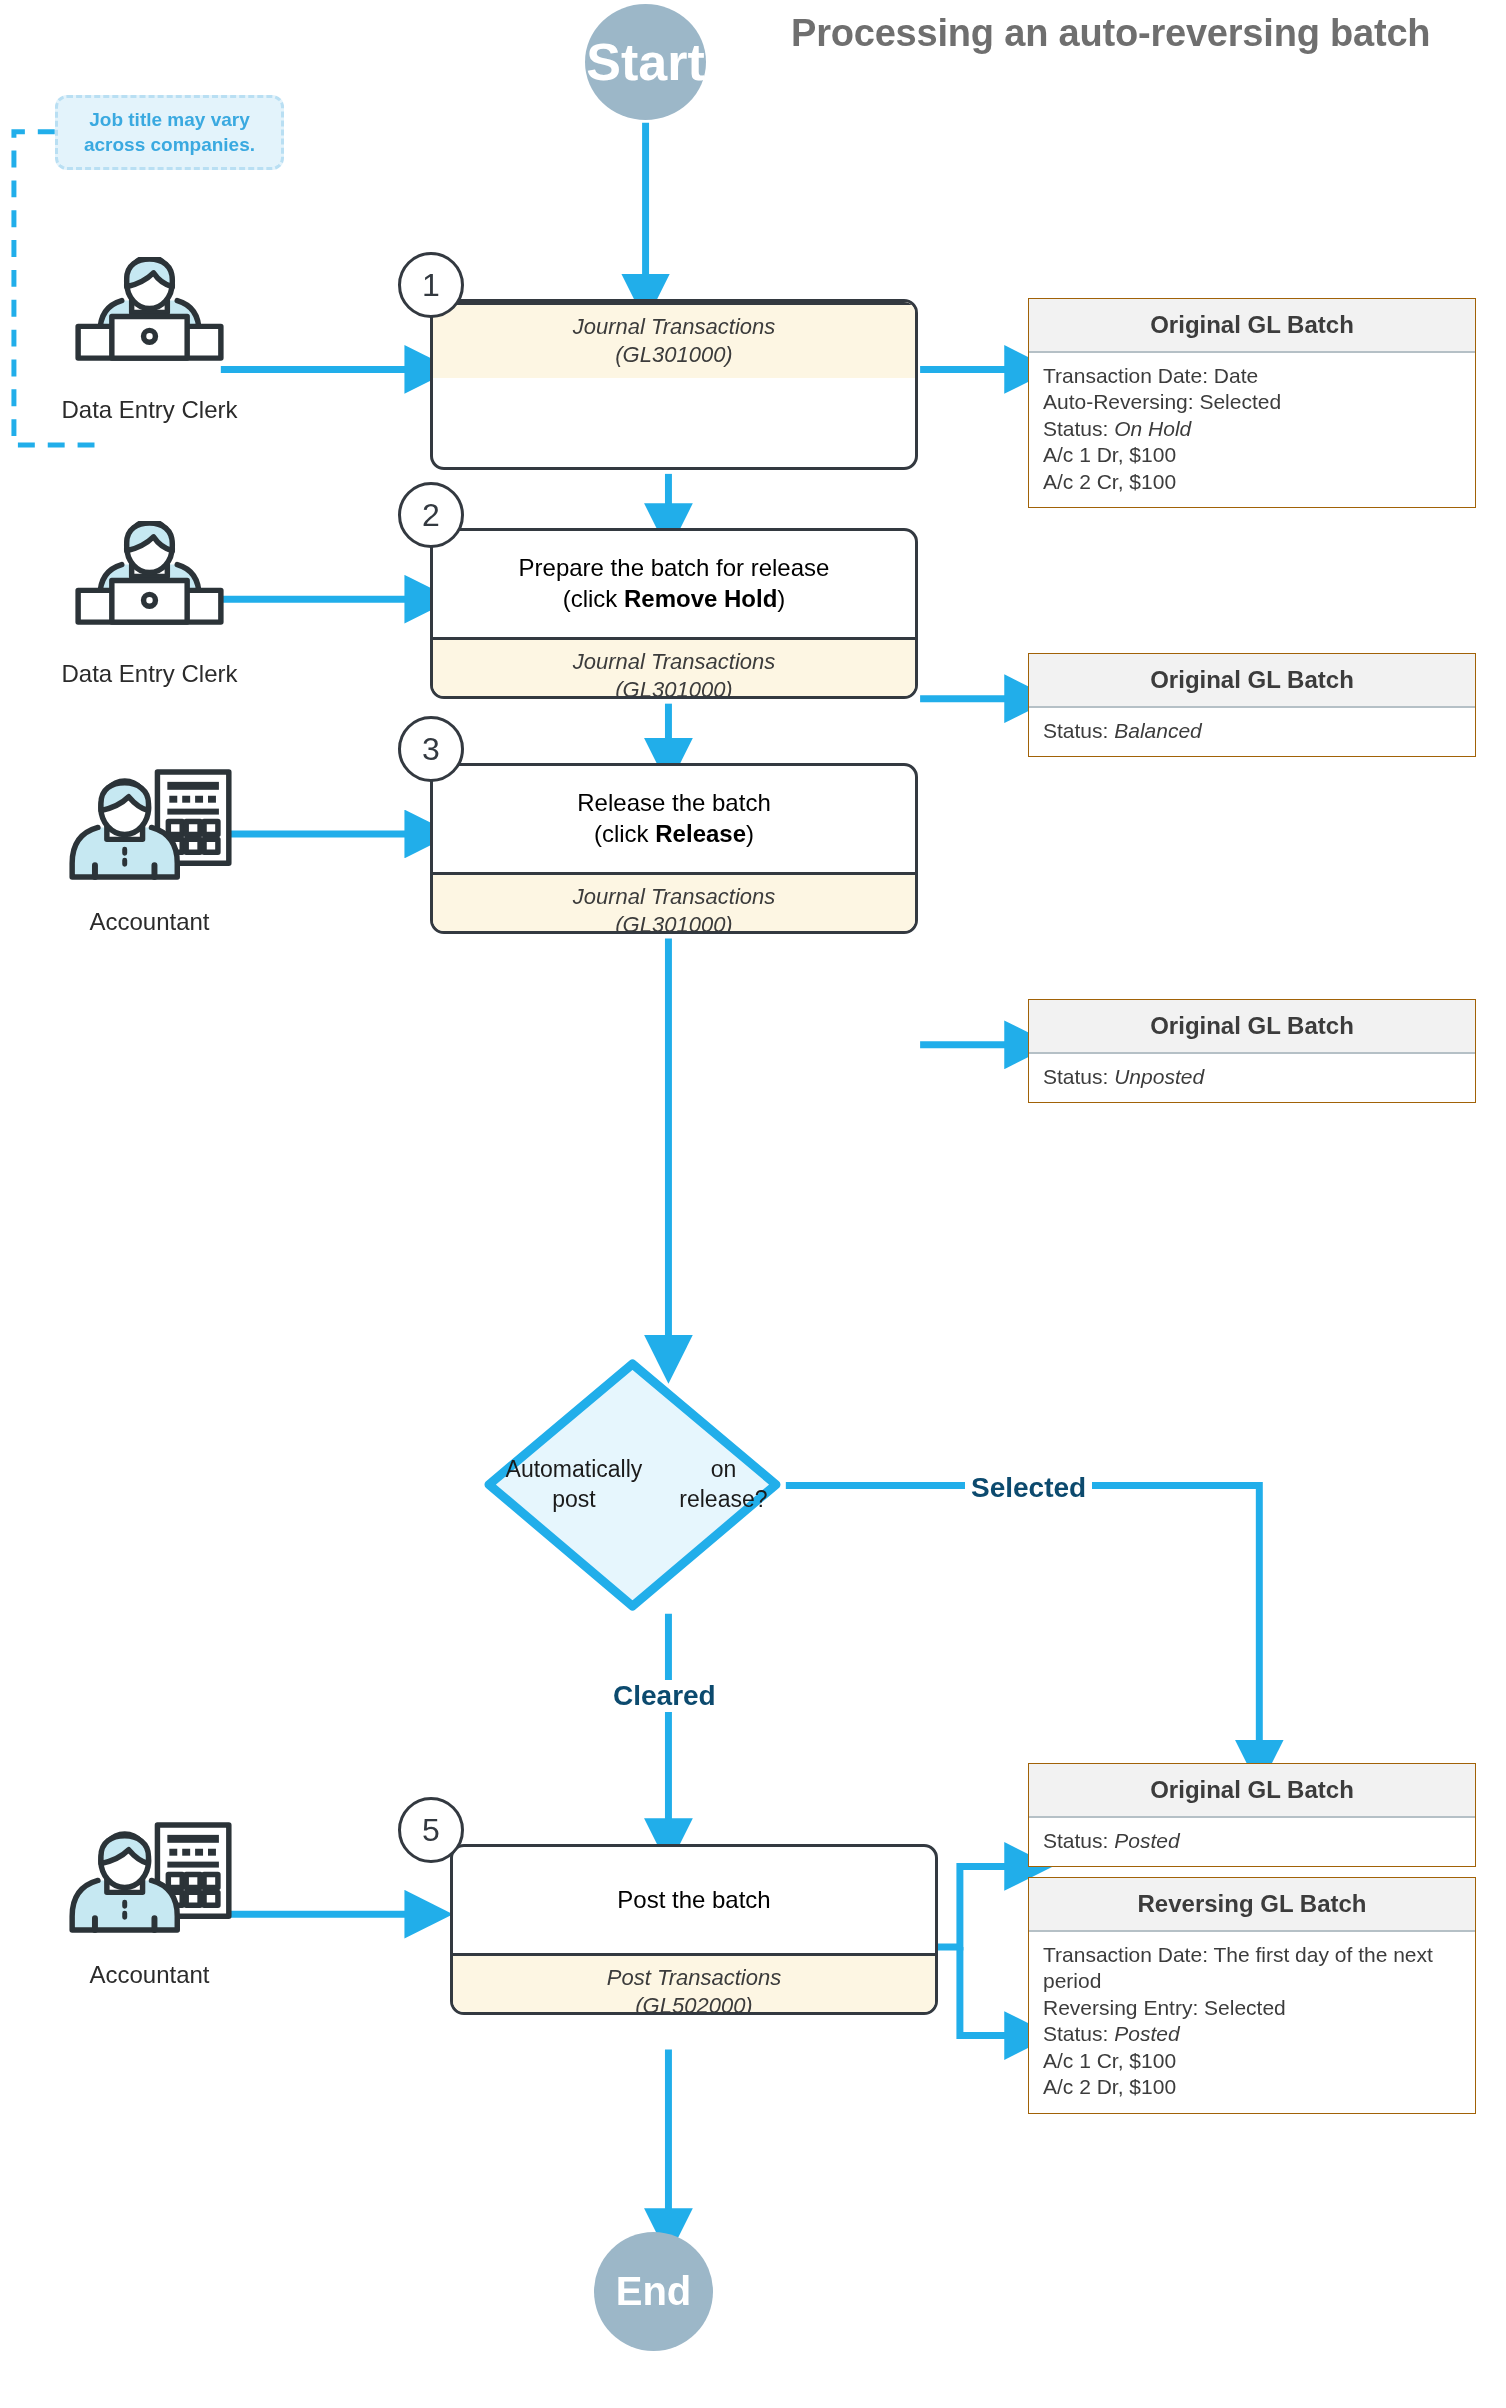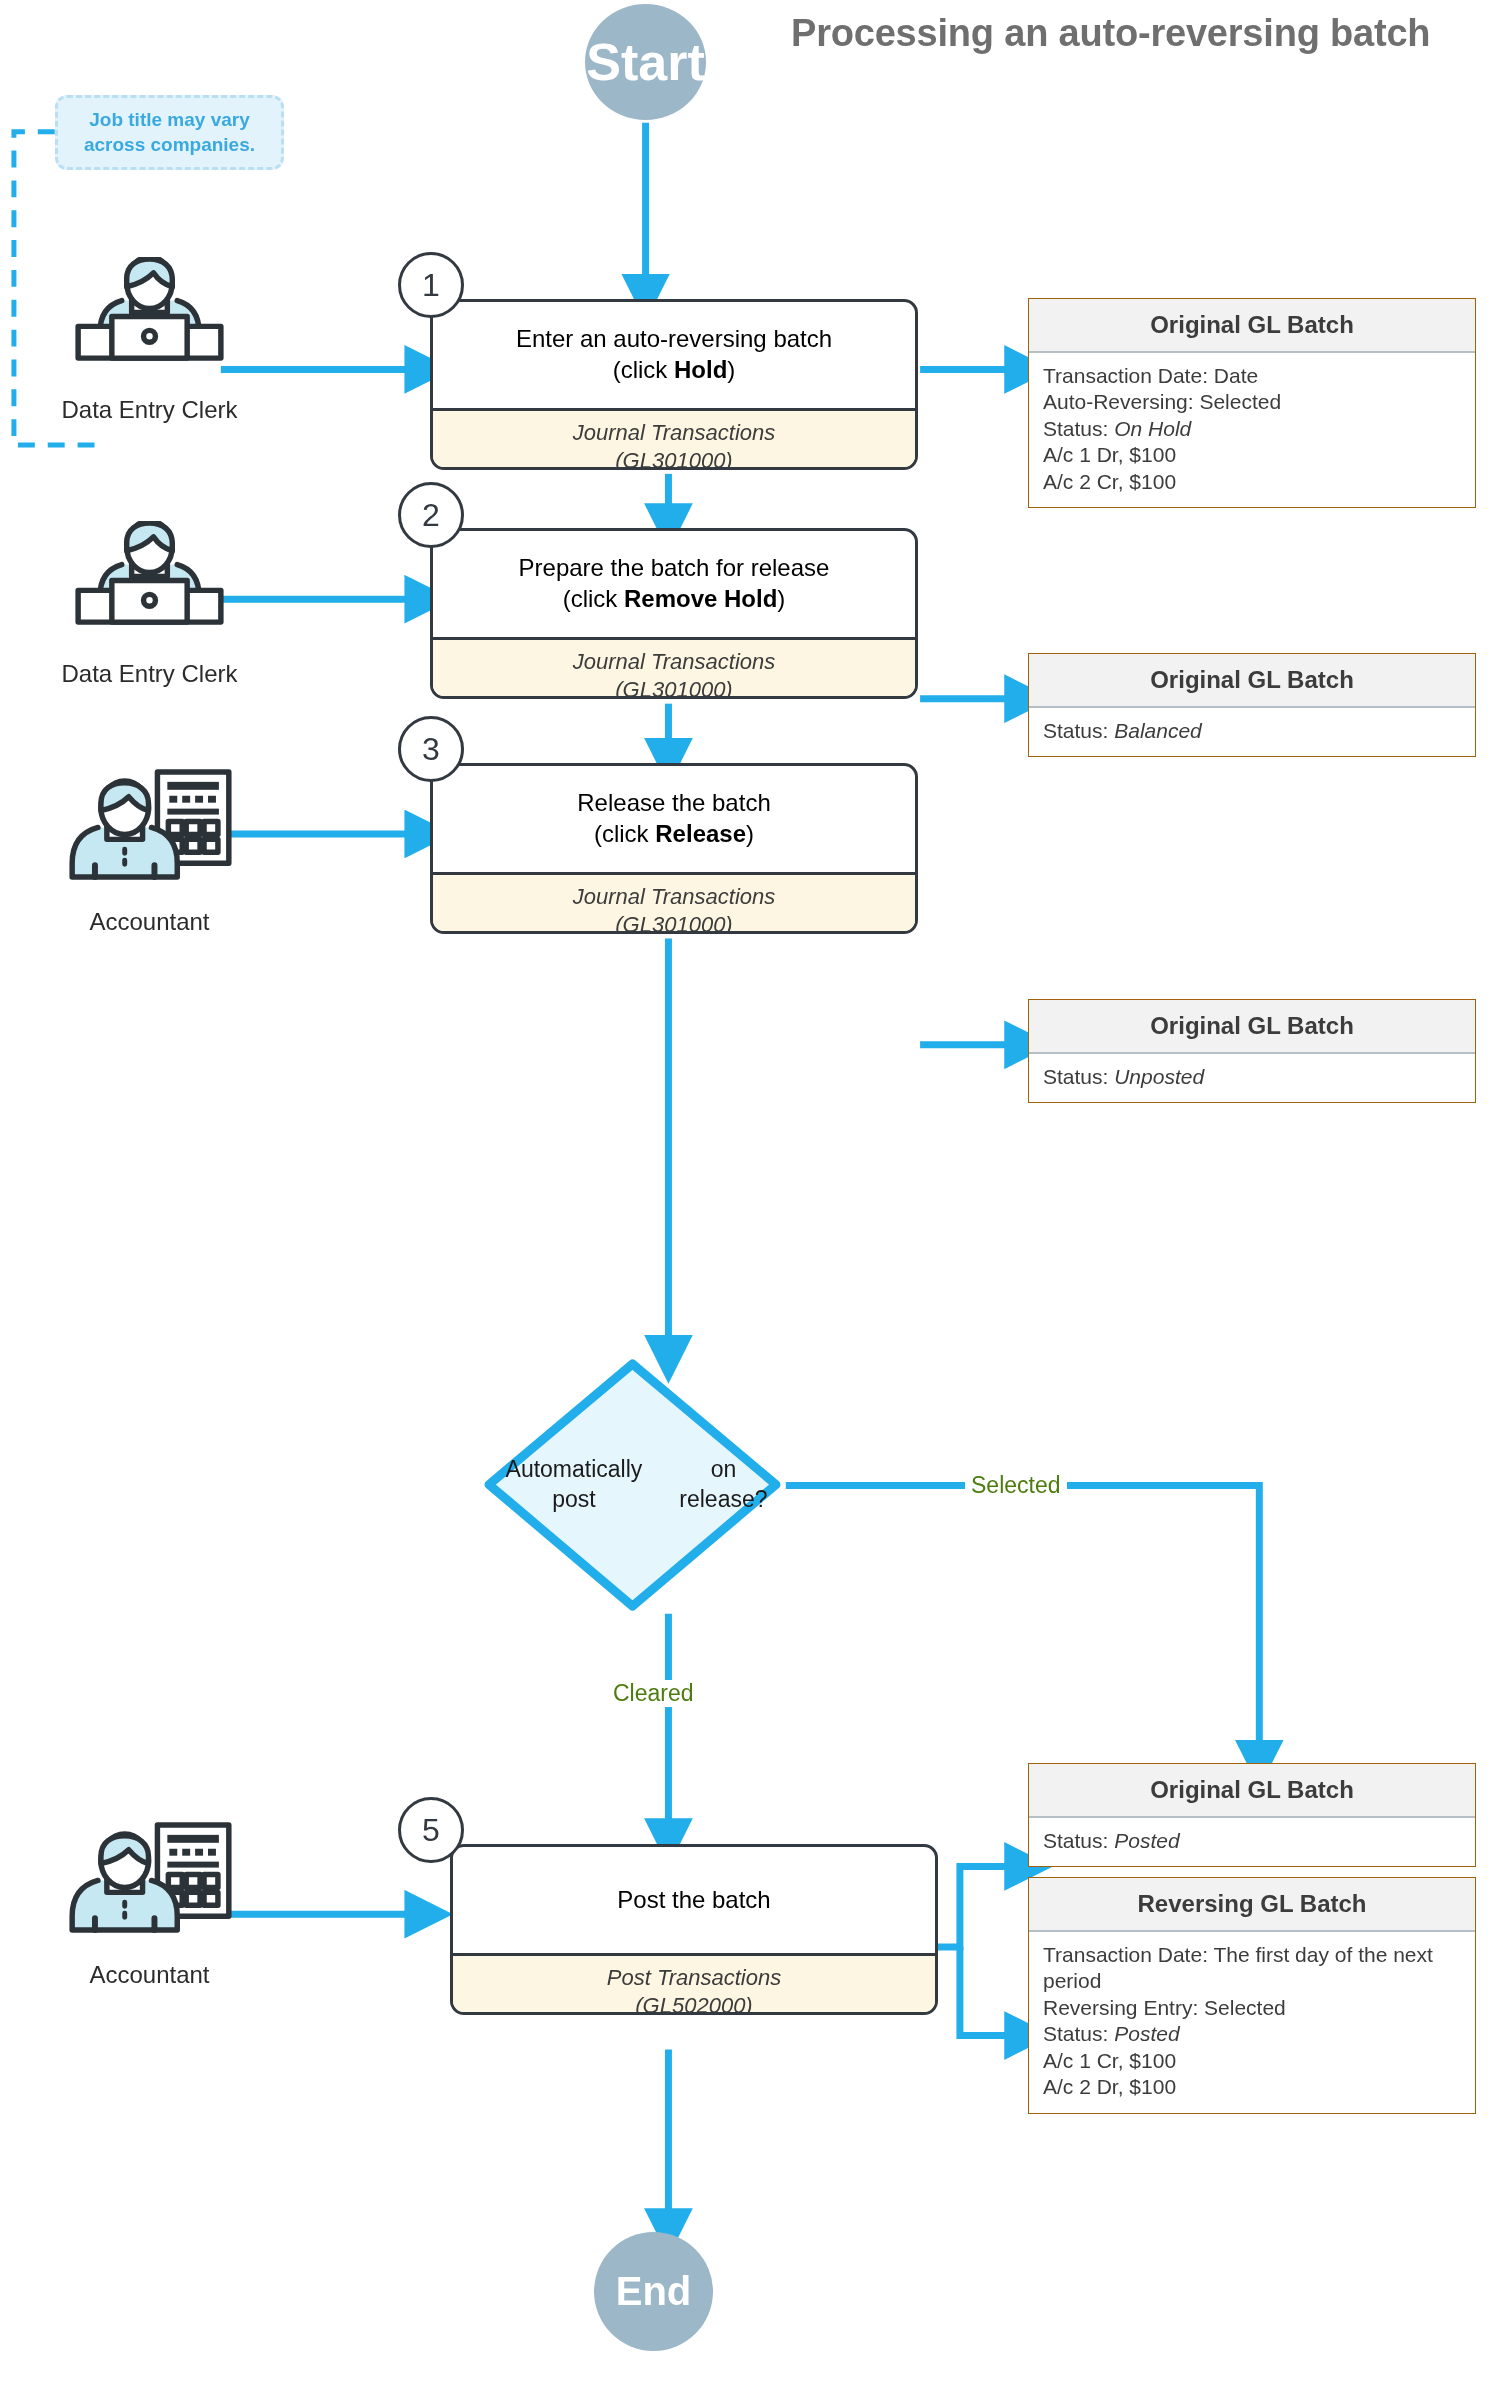--- a/index.html
+++ b/index.html
@@ -115,22 +115,22 @@
   #note {
     position:absolute; left:55px; top:95px; width:229px; height:75px;
     background:#e3f3fb; border:3px dashed #b9dff3; border-radius:12px;
     display:flex; align-items:center; justify-content:center; text-align:center;
     font-size:19px; font-weight:bold; color:#3aa9e0; line-height:1.3;
     padding:4px 10px;
   }
 
   
   .edge-label {
-    position:absolute; font-size:23px; color:#4d7c0f;
-    background:#ffffff; padding:0 6px; white-space:nowrap;
+    position:absolute; font-size:28px; color:#0c4a6e;
+    background:#ffffff; padding:0 6px; white-space:nowrap;font-weight:bold;
   }
   #lbl-selected { left:965px; top:1472px; }
   #lbl-cleared  { left:607px; top:1680px; }
 </style>
 </head>
 <body>
 
 <div class="canvas">
 
   <svg class="wires" viewBox="0 0 1514 2421">
@@ -178,26 +178,20 @@
   </svg>
 
   <div id="title">Processing an auto-reversing batch</div>
 
   <div id="note">Job title may vary across companies.</div>
 
   <div id="start-node" class="terminator">Start</div>
   <div id="end-node" class="terminator">End</div>
 
   <div id="proc1" class="process">
-    <div class="body">
-      <span>
-        <span>Enter an auto-reversing batch</span><br>
-        <span>(click </span><b>Hold</b><span>)</span>
-      </span>
-    </div>
     <div class="foot">
       <span>Journal Transactions</span><br>
       <span>(GL301000)</span>
     </div>
   </div>
   <div id="badge1" class="step-badge">1</div>
 
   <div id="proc2" class="process">
     <div class="body">
       <span>

